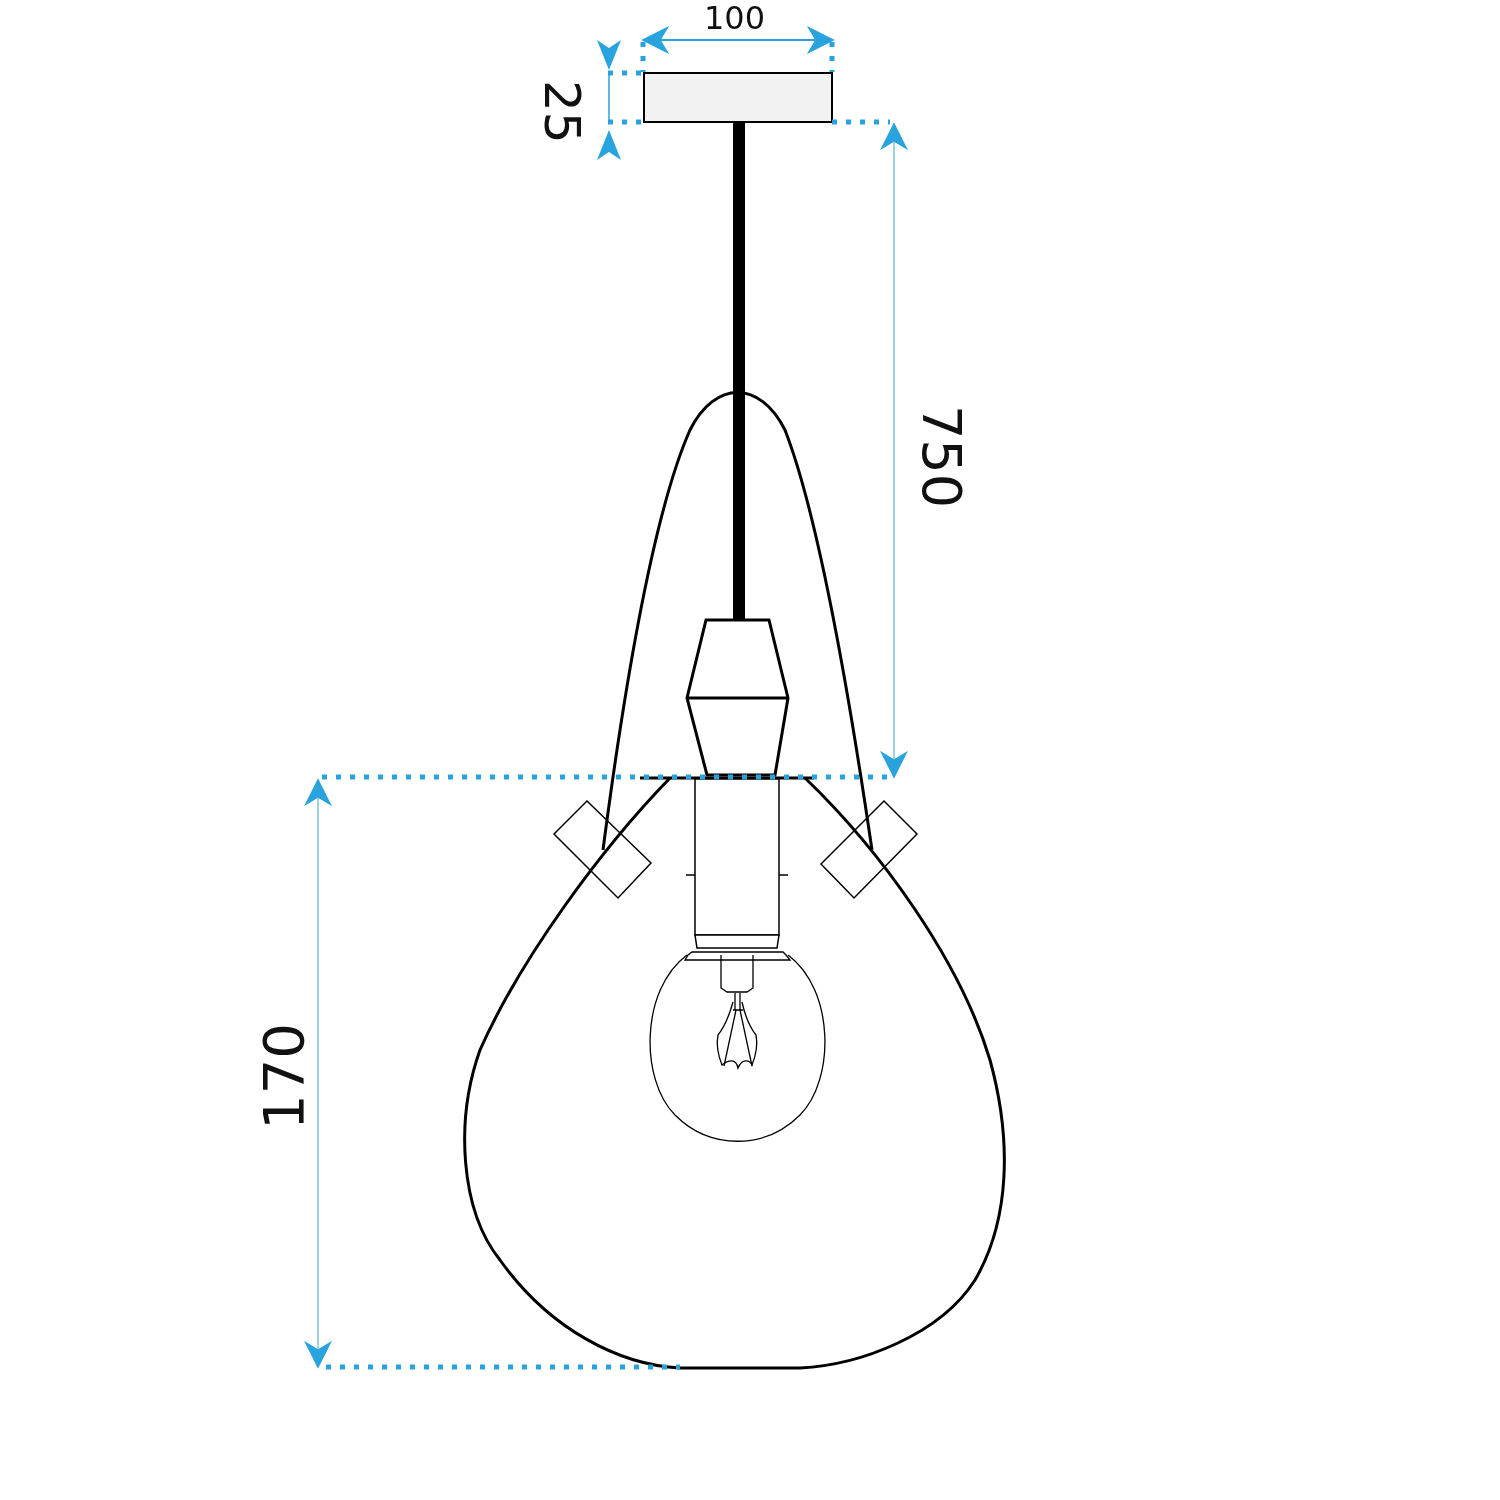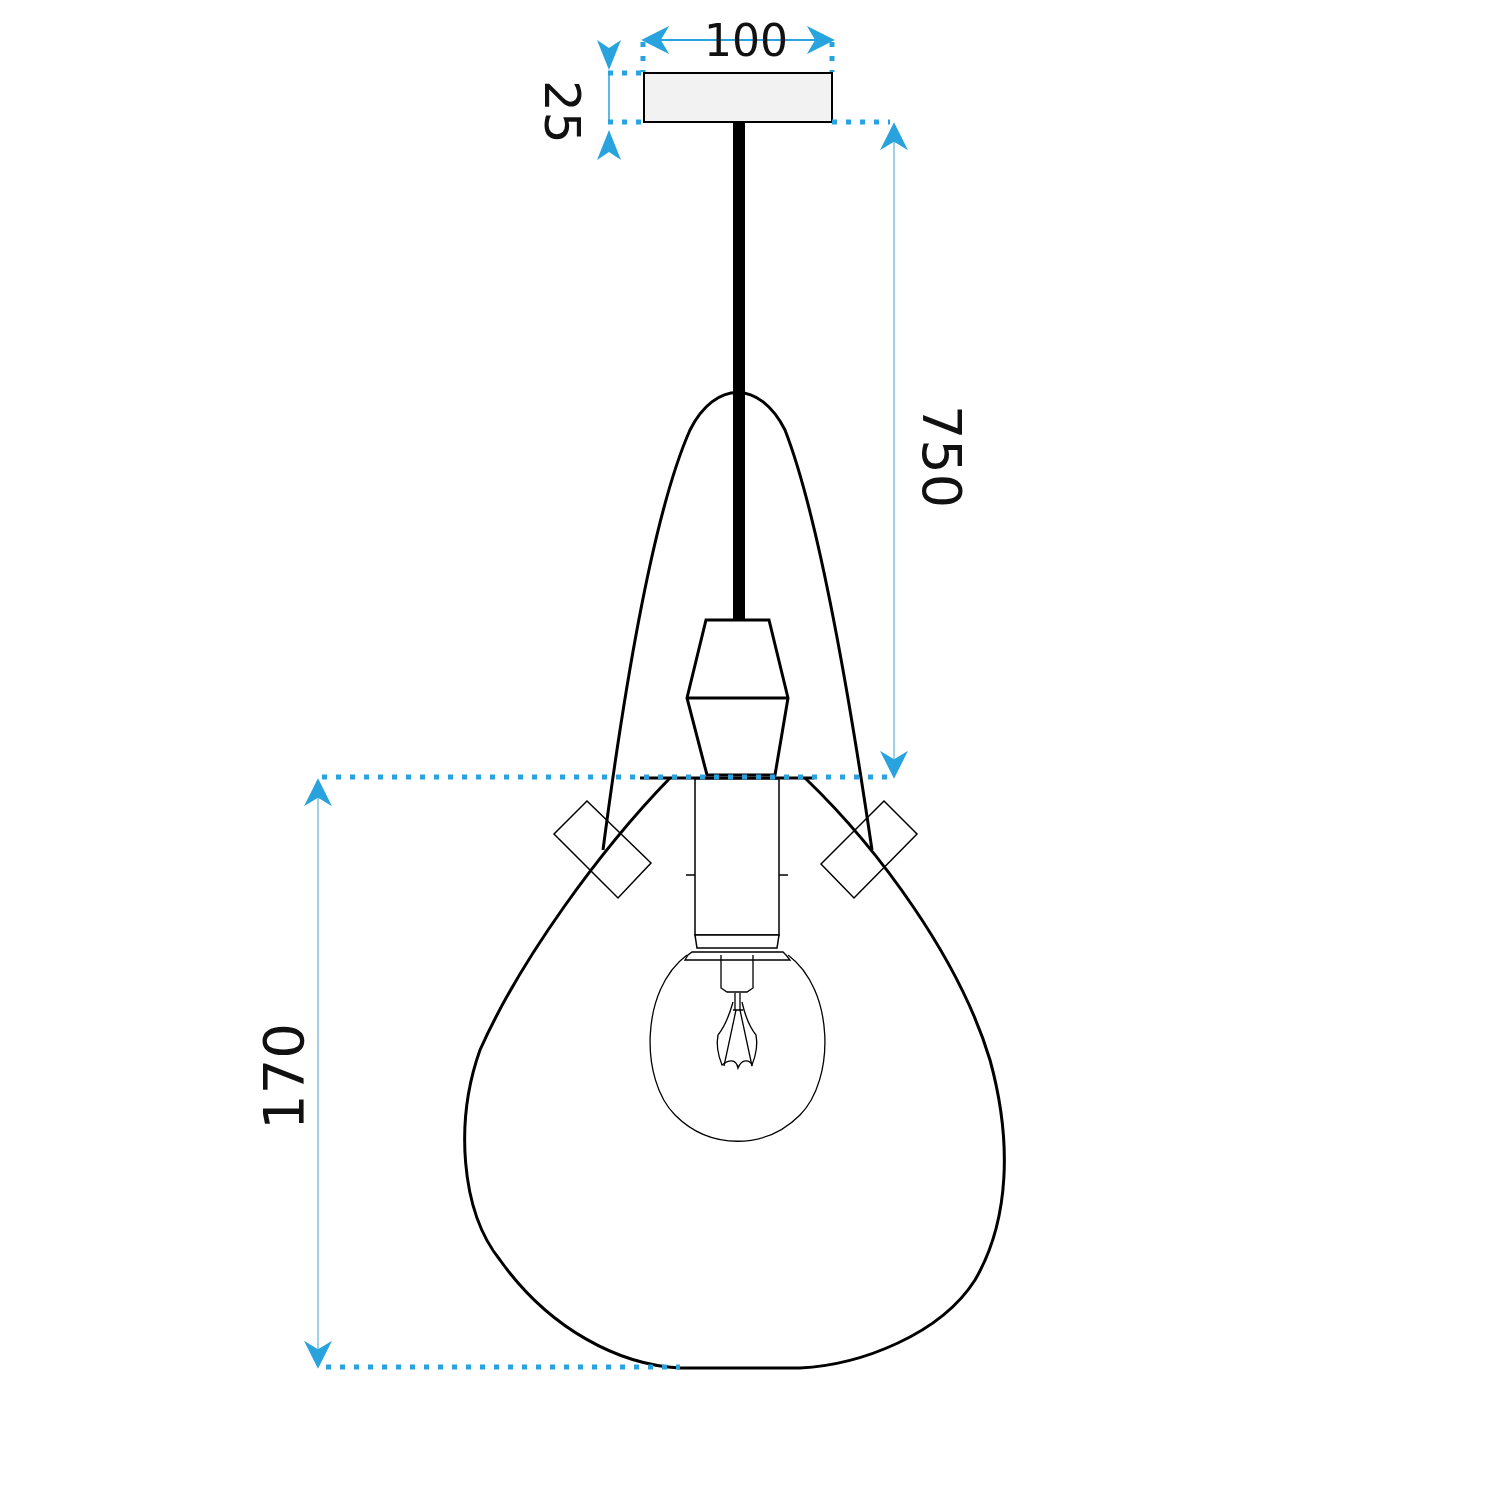--- a/index.html
+++ b/index.html
@@ -80,19 +80,19 @@
     <line x1="894" y1="125" x2="894" y2="776" stroke="#9fd3e3" stroke-width="2" marker-start="url(#arrow)" marker-end="url(#arrow)"></line>
   </g>
 
   <g>
     <line x1="322" y1="777" x2="890" y2="777" stroke="#29a3dd" stroke-width="5" stroke-dasharray="5,9"></line>
     <line x1="326" y1="1367" x2="680" y2="1367" stroke="#29a3dd" stroke-width="5" stroke-dasharray="5,9"></line>
     <line x1="318" y1="781" x2="318" y2="1366" stroke="#9fd3e3" stroke-width="2" marker-start="url(#arrow)" marker-end="url(#arrow)"></line>
   </g>
 </svg>
 
-<div class="dim-label" style="left:704px; top:19px; font-size:44px;">100</div>
+<div class="dim-label" style="left:704px; top:2px; font-size:32px;">100</div>
 
 <div class="dim-label" style="left:517px; top:80px; font-size:50px; transform-origin:left top; transform: translate(70px, 0) rotate(90deg);">25</div>
 
 <div class="dim-label" style="left:910px; top:405px; font-size:54px; transform-origin:left top; transform: translate(58px, 0) rotate(90deg);">750</div>
 
 <div class="dim-label" style="left:256px; top:1130px; font-size:56px; transform-origin:left top; transform: rotate(-90deg);">170</div>
 
 </body></html>

